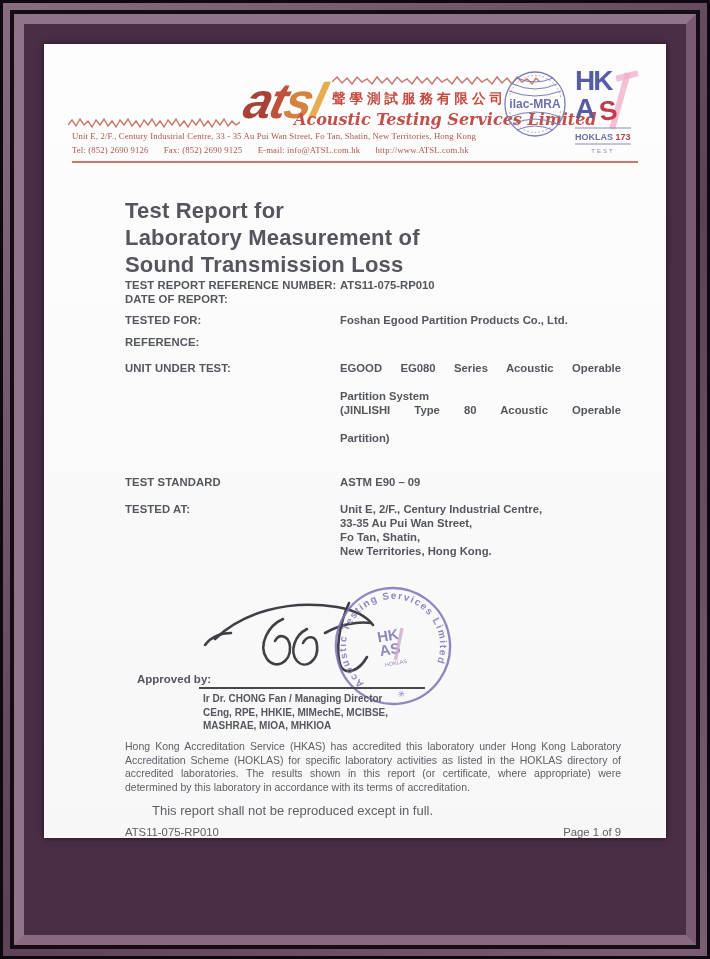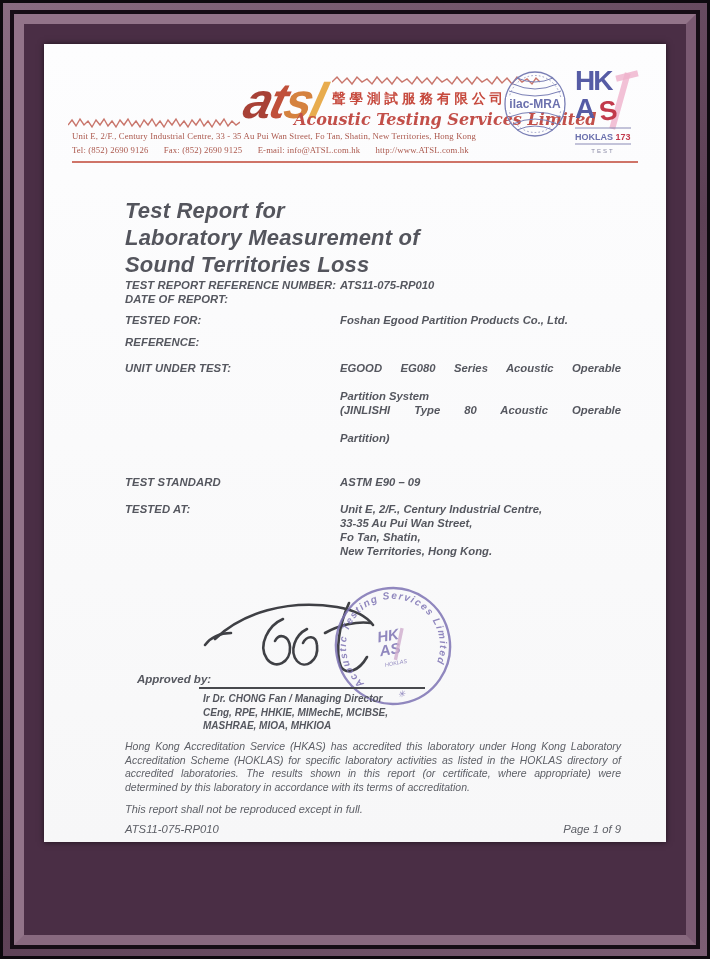--- a/index.html
+++ b/index.html
@@ -15,21 +15,21 @@
   .doc-header{position:relative;height:122px;}
   .abs{position:absolute;}
   .wave{stroke:#c9766c;stroke-width:1.4;fill:none;}
   .cn{font-family:"Liberation Serif",serif;font-weight:bold;font-size:13.5px;letter-spacing:4px;color:#c64a3e;white-space:nowrap;}
   .en-script{font-family:"DejaVu Serif",serif;font-style:italic;font-weight:bold;font-size:16px;color:#c24f49;white-space:nowrap;}
   .addr{font-family:"Liberation Serif",serif;font-size:8.7px;color:#ab584d;white-space:nowrap;letter-spacing:.15px;}
   .contact span{margin-right:13px;margin-top:8px;}
   .rule{position:absolute;left:28px;top:117px;width:566px;height:2px;background:#cf7468;}
 
   
-  .body-content{padding:0 45px 7px 81px;font-style:italic;}
+  .body-content{padding:0 45px 0 81px;}
   .title{margin-top:31px;font-size:22px;line-height:27px;font-weight:bold;color:#54555d;letter-spacing:.2px;}
   .fields{font-size:11.3px;font-weight:bold;line-height:14px;color:#55575f;}
   .frow{display:flex;}
   .flabel{width:215px;flex:0 0 215px;letter-spacing:.1px;}
   .fval{flex:1;}
   .line{display:block;}
   .stretch{text-align:justify;}
   .stretch::after{content:"";display:inline-block;width:100%;}
   .mt19{}.mt9{margin-top:0}.mt7{margin-top:7px}.mt13{margin-top:13px}
   .mt8{margin-top:8px}.mt12{margin-top:12px}.mt30{margin-top:30px}
@@ -37,21 +37,21 @@
   
   .sig-block{position:relative;margin-top:35px;height:140px;}
   .approved{position:absolute;left:12px;top:80px;font-size:11.5px;font-weight:bold;}
   .sigsvg{position:absolute;left:62px;top:0;}
   .stamp{position:absolute;left:206px;top:-9px;opacity:.85;}
   .sigline{position:absolute;left:74px;top:94px;width:226px;border-top:2px solid #47484d;}
   .signames{position:absolute;left:78px;top:99px;font-size:10px;font-weight:bold;line-height:13.5px;}
 
   
   .accred{margin-top:7px;font-size:10.5px;line-height:13.6px;color:#5e6067;text-align:justify;}
-  .note{margin-top:9px;font-size:11px;color:#5e6067;}
+  .note{margin-top:9px;font-size:13px;color:#5e6067;margin-left:27px;}
   .bottomrow{margin-top:8px;display:flex;justify-content:space-between;font-size:11.3px;color:#5e6067;}
 </style>
 </head>
 <body>
 
 <div class="photo">
 <div class="frame f1">
 <div class="frame f2">
 <div class="frame f3">
 <div class="frame f4">
@@ -109,21 +109,21 @@
       <span>http://www.ATSL.com.hk</span>
     </div>
     <div class="rule"></div>
   </div>
 
   <div class="body-content">
 
     <div class="title">
       <div class="line">Test Report for</div>
       <div class="line">Laboratory Measurement of</div>
-      <div class="line">Sound Territories Loss</div>
+      <div class="line">Sound Transmission Loss</div>
     </div>
 
     <div class="fields">
 
       <div class="frow mt19">
         <div class="flabel">TEST REPORT REFERENCE NUMBER:</div>
         <div class="fval">ATS11-075-RP010</div>
       </div>
 
       <div class="frow mt9">

